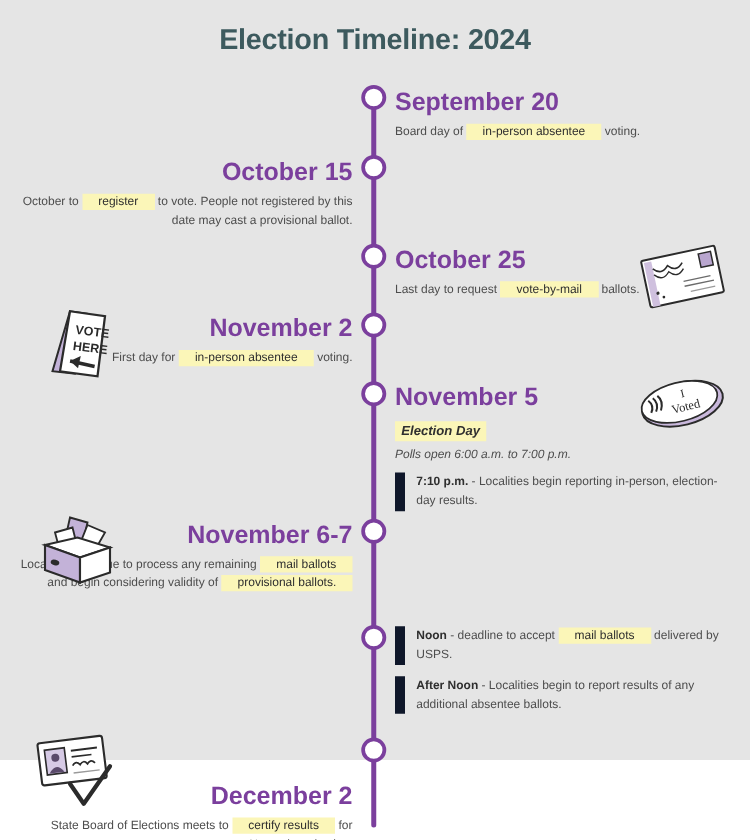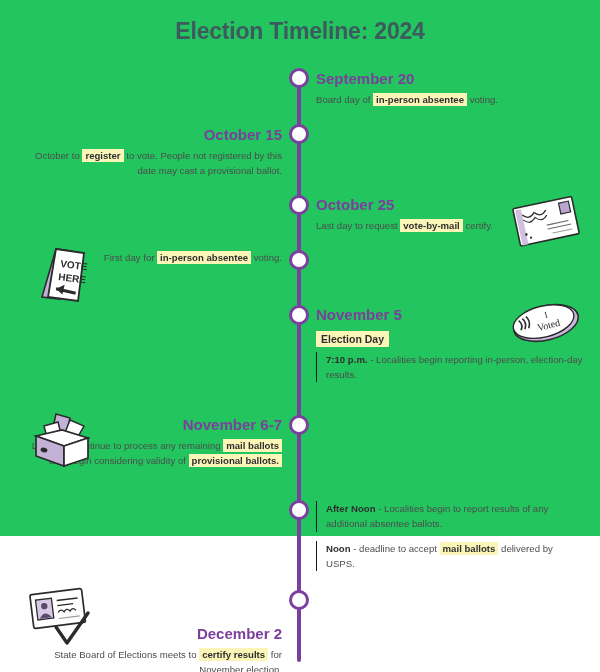--- a/index.html
+++ b/index.html
@@ -8,22 +8,22 @@
     width: 600px;
     height: 672px;
     background: #ffffff;
     font-family: "Liberation Sans", sans-serif;
     overflow: hidden;
   }
 
   #page {
     position: relative;
     width: 600px;
-    height: 536px;
-    background: #22c55e;
+    height: 608px;
+    background: #e5e5e5;
   }
 
   
   .title {
     position: absolute;
     top: 18px;
     left: 0;
     width: 600px;
     text-align: center;
     font-size: 23px;
@@ -54,59 +54,60 @@
     z-index: 3;
   }
 
   
   .entry { position: absolute; }
 
   .entry.right { left: 316px; width: 268px; text-align: left; }
   .entry.left  { left: 14px;  width: 268px; text-align: right; }
 
   .entry-date {
-    font-size: 15px;
+    font-size: 20px;
     font-weight: bold;
     color: #7b3f9d;
     line-height: 1.25;
     margin-bottom: 4px;
   }
 
   .entry-body {
     font-size: 9.6px;
     color: #4d4d4d;
     line-height: 1.55;
   }
 
   .hl {
     background: #fbf6b8;
-    font-weight: bold;
+    font-weight: normal;
     color: #2f2f2f;
-    padding: 1px 3px;
+    padding: 1px 13px;
   }
 
   .subtitle-hl {
     display: inline-block;
     background: #fbf6b8;
     font-size: 10.5px;
     font-weight: bold;
     color: #2f2f2f;
     padding: 2px 5px;
     margin-bottom: 5px;
+    font-style: italic;
   }
 
   .polls {
     font-size: 9.6px;
     font-style: italic;
     color: #4d4d4d;
     margin-bottom: 9px;
   }
 
   .subblock {
-    border-left: 1px solid #0f172a;
+    border-left: 8px solid #0f172a;
     padding-left: 9px;
     margin-bottom: 9px;
     font-size: 9.6px;
     color: #4d4d4d;
     line-height: 1.6;
   }
   .subblock b { color: #2f2f2f; }
   .subblock:last-child { margin-bottom: 0; }
 
   
@@ -135,41 +136,43 @@
     <div class="entry-body"><span>Board day of </span><span class="hl">in-person absentee</span><span> voting.</span></div>
   </div>
 
   <div class="entry left" style="top:126px">
     <div class="entry-date">October 15</div>
     <div class="entry-body"><span>October to </span><span class="hl">register</span><span> to vote. People not registered by this date may cast a provisional ballot.</span></div>
   </div>
 
   <div class="entry right" style="top:196px">
     <div class="entry-date">October 25</div>
-    <div class="entry-body"><span>Last day to request </span><span class="hl">vote-by-mail</span><span> certify.</span></div>
+    <div class="entry-body"><span>Last day to request </span><span class="hl">vote-by-mail</span><span> ballots.</span></div>
   </div>
 
   <div class="entry left" style="top:251px">
+    <div class="entry-date">November 2</div>
     <div class="entry-body"><span>First day for </span><span class="hl">in-person absentee</span><span> voting.</span></div>
   </div>
 
   <div class="entry right" style="top:306px">
     <div class="entry-date">November 5</div>
     <div class="subtitle-hl">Election Day</div>
+    <div class="polls">Polls open 6:00 a.m. to 7:00 p.m.</div>
     <div class="subblock"><b>7:10 p.m.</b><span> - Localities begin reporting in-person, election-day results.</span></div>
   </div>
 
   <div class="entry left" style="top:416px">
     <div class="entry-date">November 6-7</div>
     <div class="entry-body"><span>Localities continue to process any remaining </span><span class="hl">mail ballots</span><span> and begin considering validity of </span><span class="hl">provisional ballots.</span></div>
   </div>
 
   <div class="entry right" style="top:501px">
+    <div class="subblock"><b>Noon</b><span> - deadline to accept </span><span class="hl">mail ballots</span><span> delivered by USPS.</span></div>
     <div class="subblock"><b>After Noon</b><span> - Localities begin to report results of any additional absentee ballots.</span></div>
-    <div class="subblock"><b>Noon</b><span> - deadline to accept </span><span class="hl">mail ballots</span><span> delivered by USPS.</span></div>
   </div>
 
   <div class="entry left" style="top:625px">
     <div class="entry-date">December 2</div>
     <div class="entry-body"><span>State Board of Elections meets to </span><span class="hl">certify results</span><span> for November election.</span></div>
   </div>
 
   <div class="illus" style="left:508px; top:192px;">
     <svg width="78" height="58" viewBox="0 0 78 58">
       <g transform="rotate(-12 39 29)">

